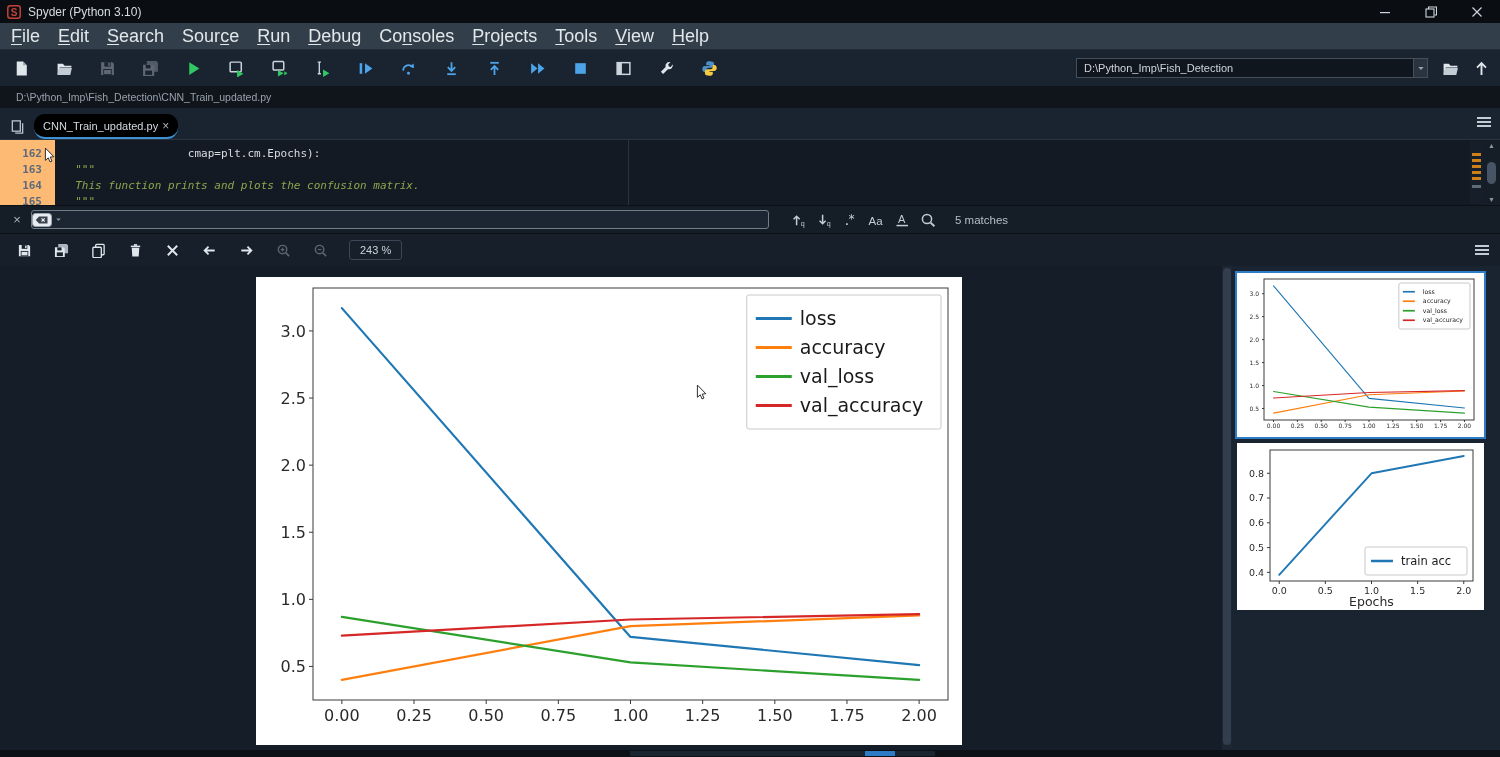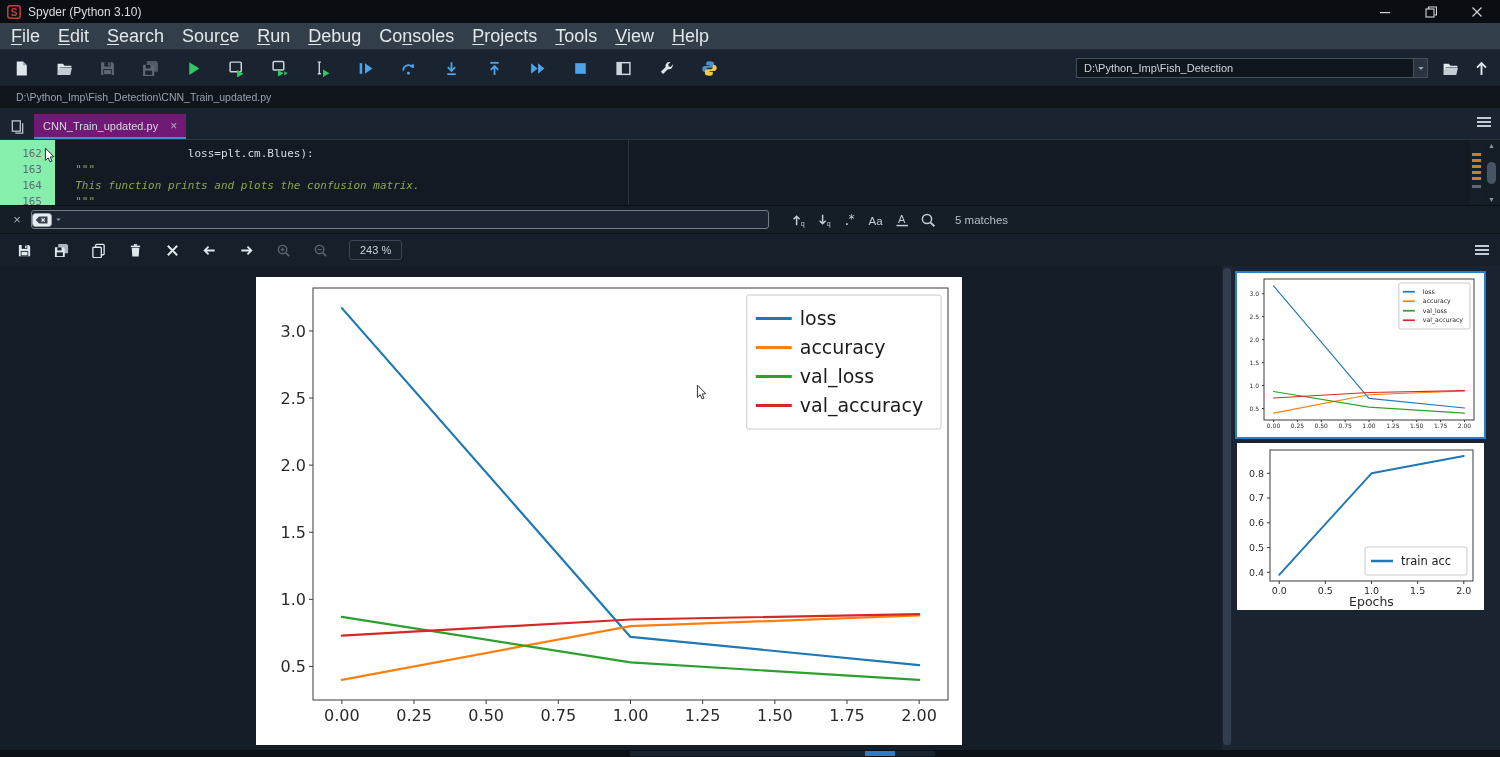--- a/index.html
+++ b/index.html
@@ -33,28 +33,28 @@
   .icon-btn { color:#ccd4dc; display:flex; align-items:center; justify-content:center; }
   .icon-btn svg { width:17px; height:17px; }
 
   
   .pathbar { height:22px; background:#10151c; color:#97a1ac; font-size:10.5px; display:flex; align-items:center; padding-left:16px; flex:none; }
 
   
   .tabbar { height:32px; background:#1a2330; display:flex; align-items:flex-end; position:relative; flex:none; border-bottom:1px solid #2a3542; }
   .browse-tabs { width:34px; height:26px; display:flex; align-items:center; justify-content:center; color:#b9c2cb; }
   .browse-tabs svg { width:15px; height:15px; }
-  .tab { height:25px; background:#701a75; display:flex; align-items:center; padding:0 9px; gap:12px; border-bottom:2px solid #3f90d2; }
+  .tab { height:25px; background:#000000; display:flex; align-items:center; padding:0 9px; gap:4px; border-bottom:2px solid #3f90d2;border-radius:11px; }
   .tab-label { color:#d3d9df; font-size:11px; }
   .tab-close { color:#aab4bd; font-size:12px; line-height:1; }
   .tabbar-menu { position:absolute; right:8px; top:7px; color:#c3ccd5; }
   .tabbar-menu svg { width:16px; height:14px; }
 
   .editor { height:65px; background:#131a23; position:relative; overflow:hidden; display:flex; flex:none; }
-  .gutter { width:55px; background:#86efac; padding-top:7px; flex:none; }
+  .gutter { width:55px; background:#fdba74; padding-top:7px; flex:none;font-weight:bold; }
   .lineno { color:#5d6a77; font-size:11px; font-family:"DejaVu Sans Mono", monospace; height:16px; text-align:right; padding-right:13px; }
   .code-col { flex:1; padding-top:7px; position:relative; }
   .code-line { height:16px; font-family:"DejaVu Sans Mono", monospace; font-size:11px; white-space:pre; color:#d8dde2; padding-left:7px; }
   .code-line.doc { color:#8aa74e; font-style:italic; }
   .edge-line { position:absolute; left:628px; top:0; bottom:0; width:1px; background:rgba(120,140,160,.22); }
   .flags { position:absolute; right:17px; top:1px; bottom:1px; width:13px; background:#161f29; }
   .flag { position:absolute; left:2px; width:9px; height:3px; background:#d08018; }
   .flag.gray { background:#5d6a77; }
   .editor-vsb { position:absolute; right:0; top:0; bottom:0; width:17px; background:#151d27; display:flex; flex-direction:column; align-items:center; justify-content:space-between; padding:2px 0; }
   .vsb-arrow { color:#8a95a0; font-size:7px; line-height:1; }
@@ -306,21 +306,21 @@
   </div>
 
   <div class="editor">
     <div class="gutter" id="editor-gutter">
         <div class="lineno">162</div>
         <div class="lineno">163</div>
         <div class="lineno">164</div>
         <div class="lineno">165</div>
       </div>
     <div class="code-col" id="editor-lines">
-        <div class="code-line">                   loss=plt.cm.Blues):</div>
+        <div class="code-line">                   cmap=plt.cm.Epochs):</div>
         <div class="code-line doc">  """</div>
         <div class="code-line doc">  This function prints and plots the confusion matrix.</div>
         <div class="code-line doc">  """</div>
       </div>
     <div class="edge-line"></div>
     <div class="flags">
       <span class="flag" style="top:12px"></span>
       <span class="flag" style="top:18px"></span>
       <span class="flag" style="top:24px"></span>
       <span class="flag" style="top:30px"></span>

